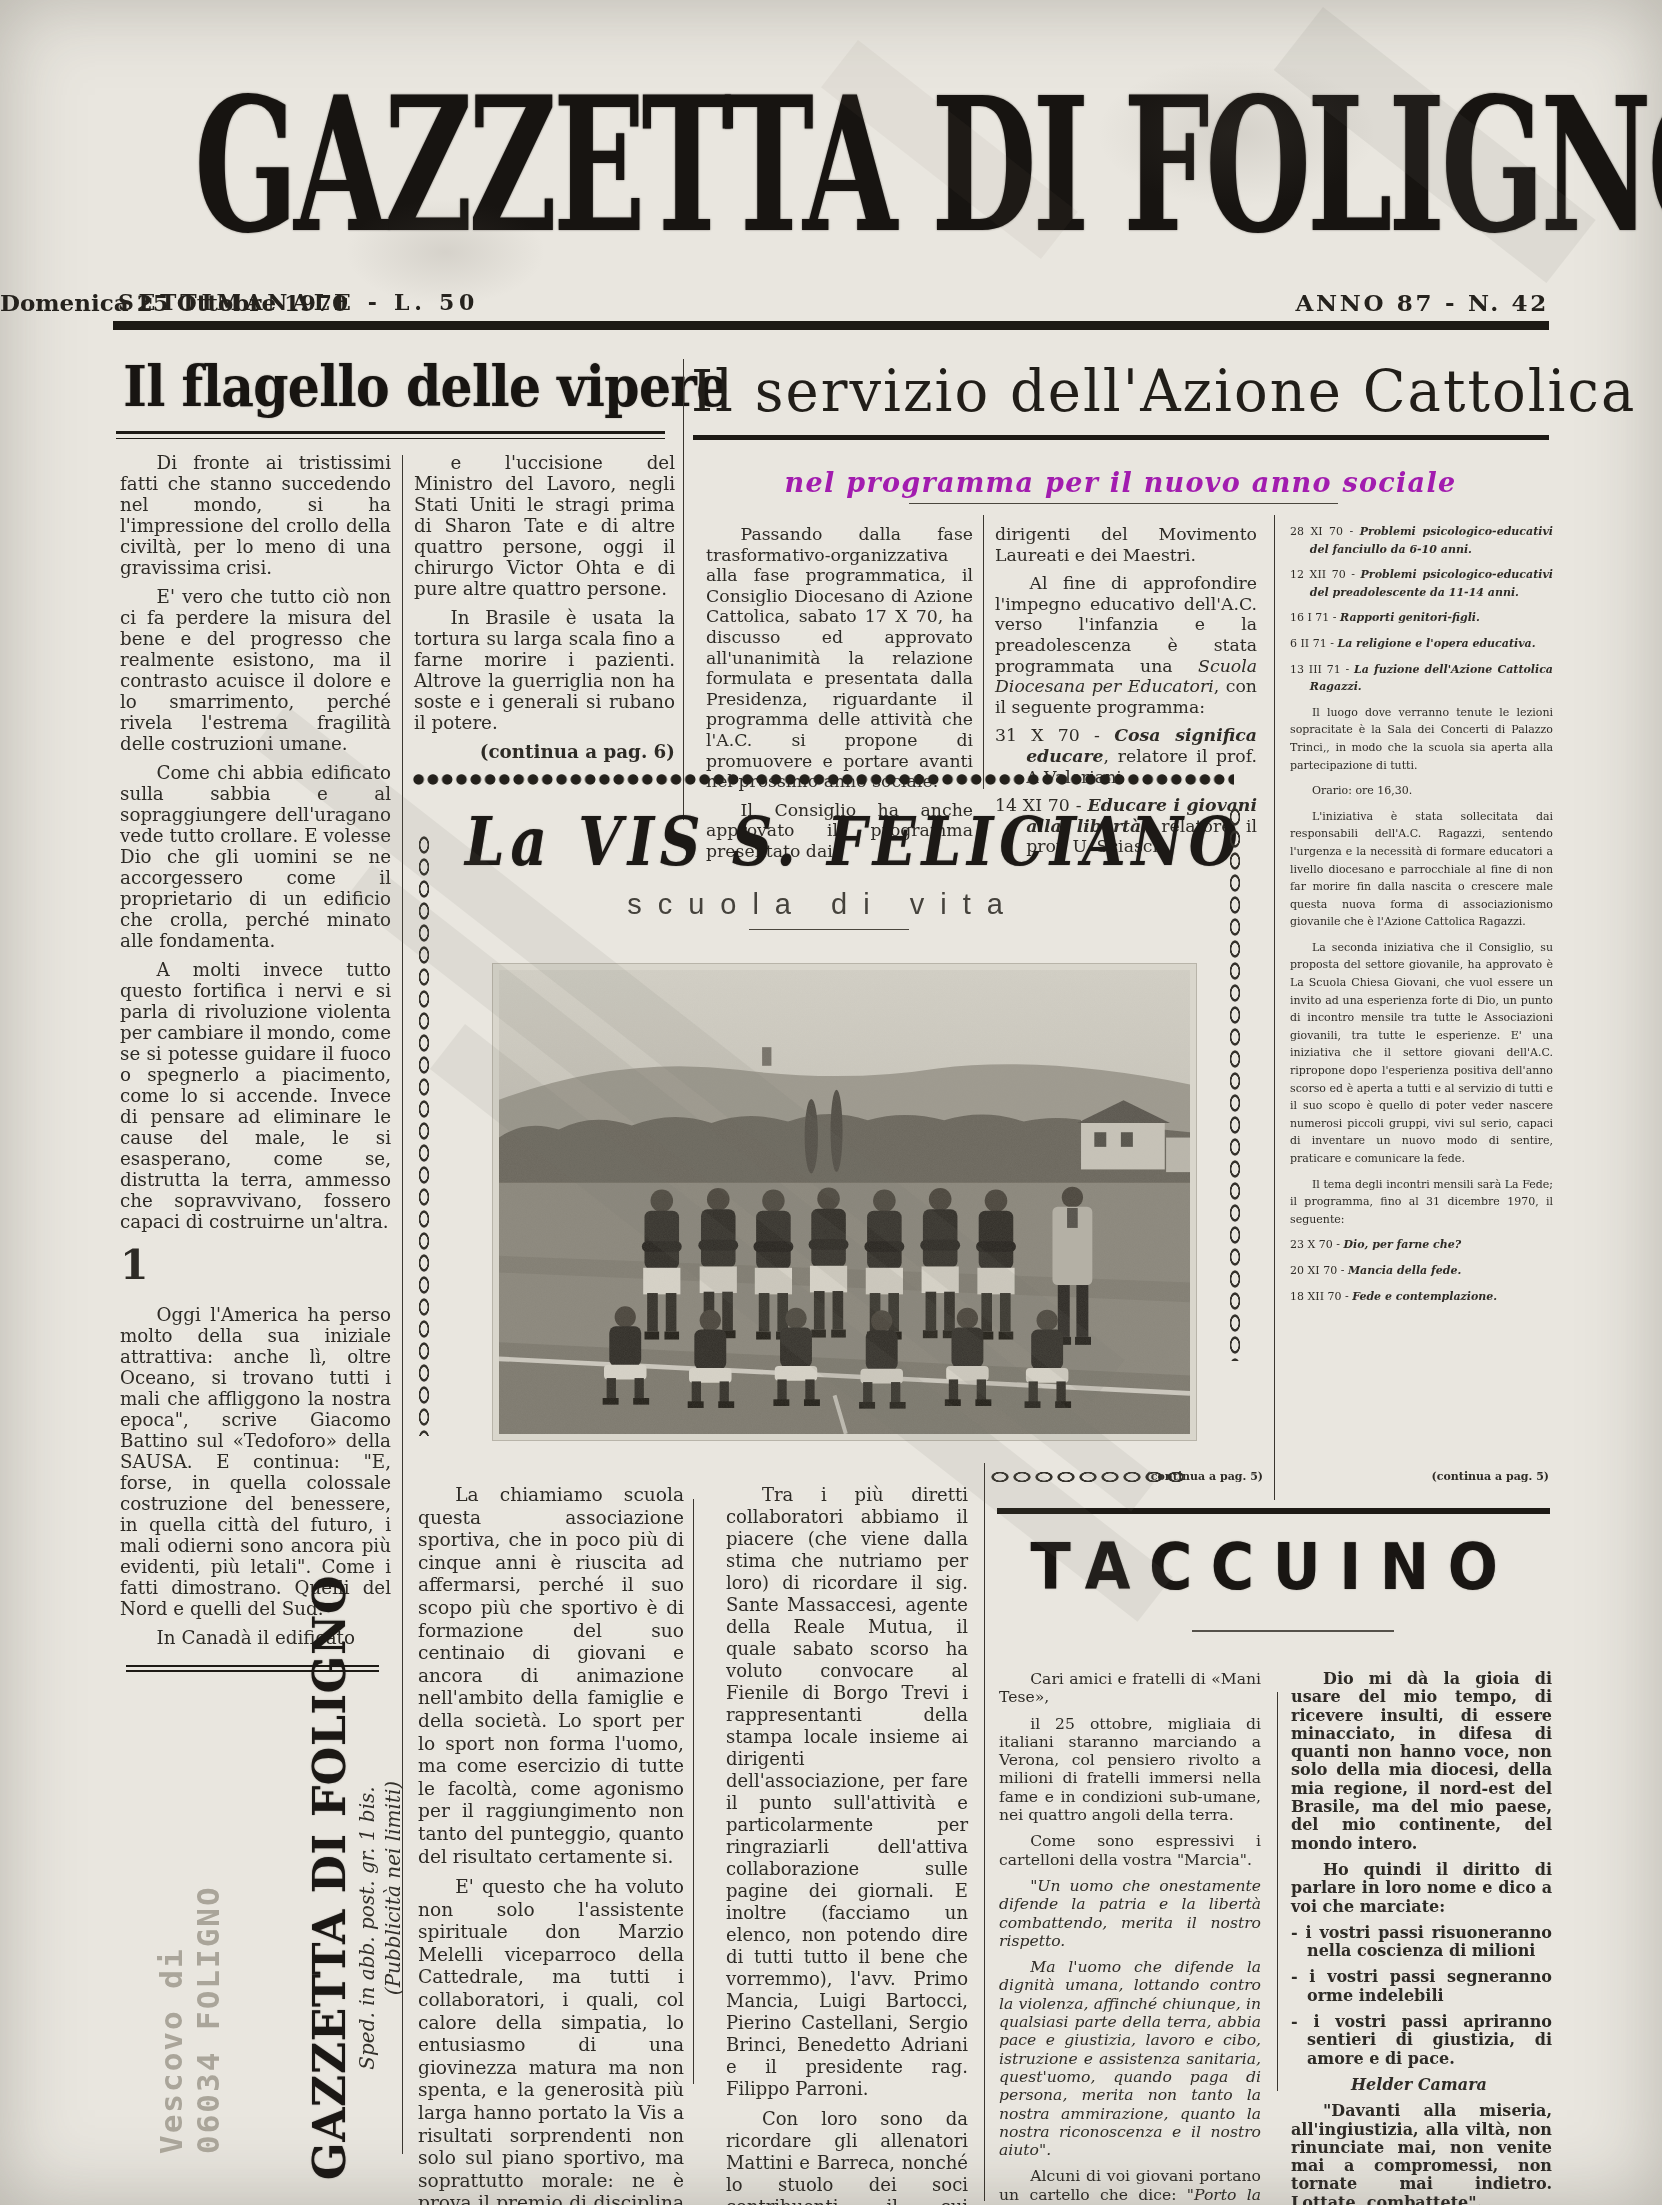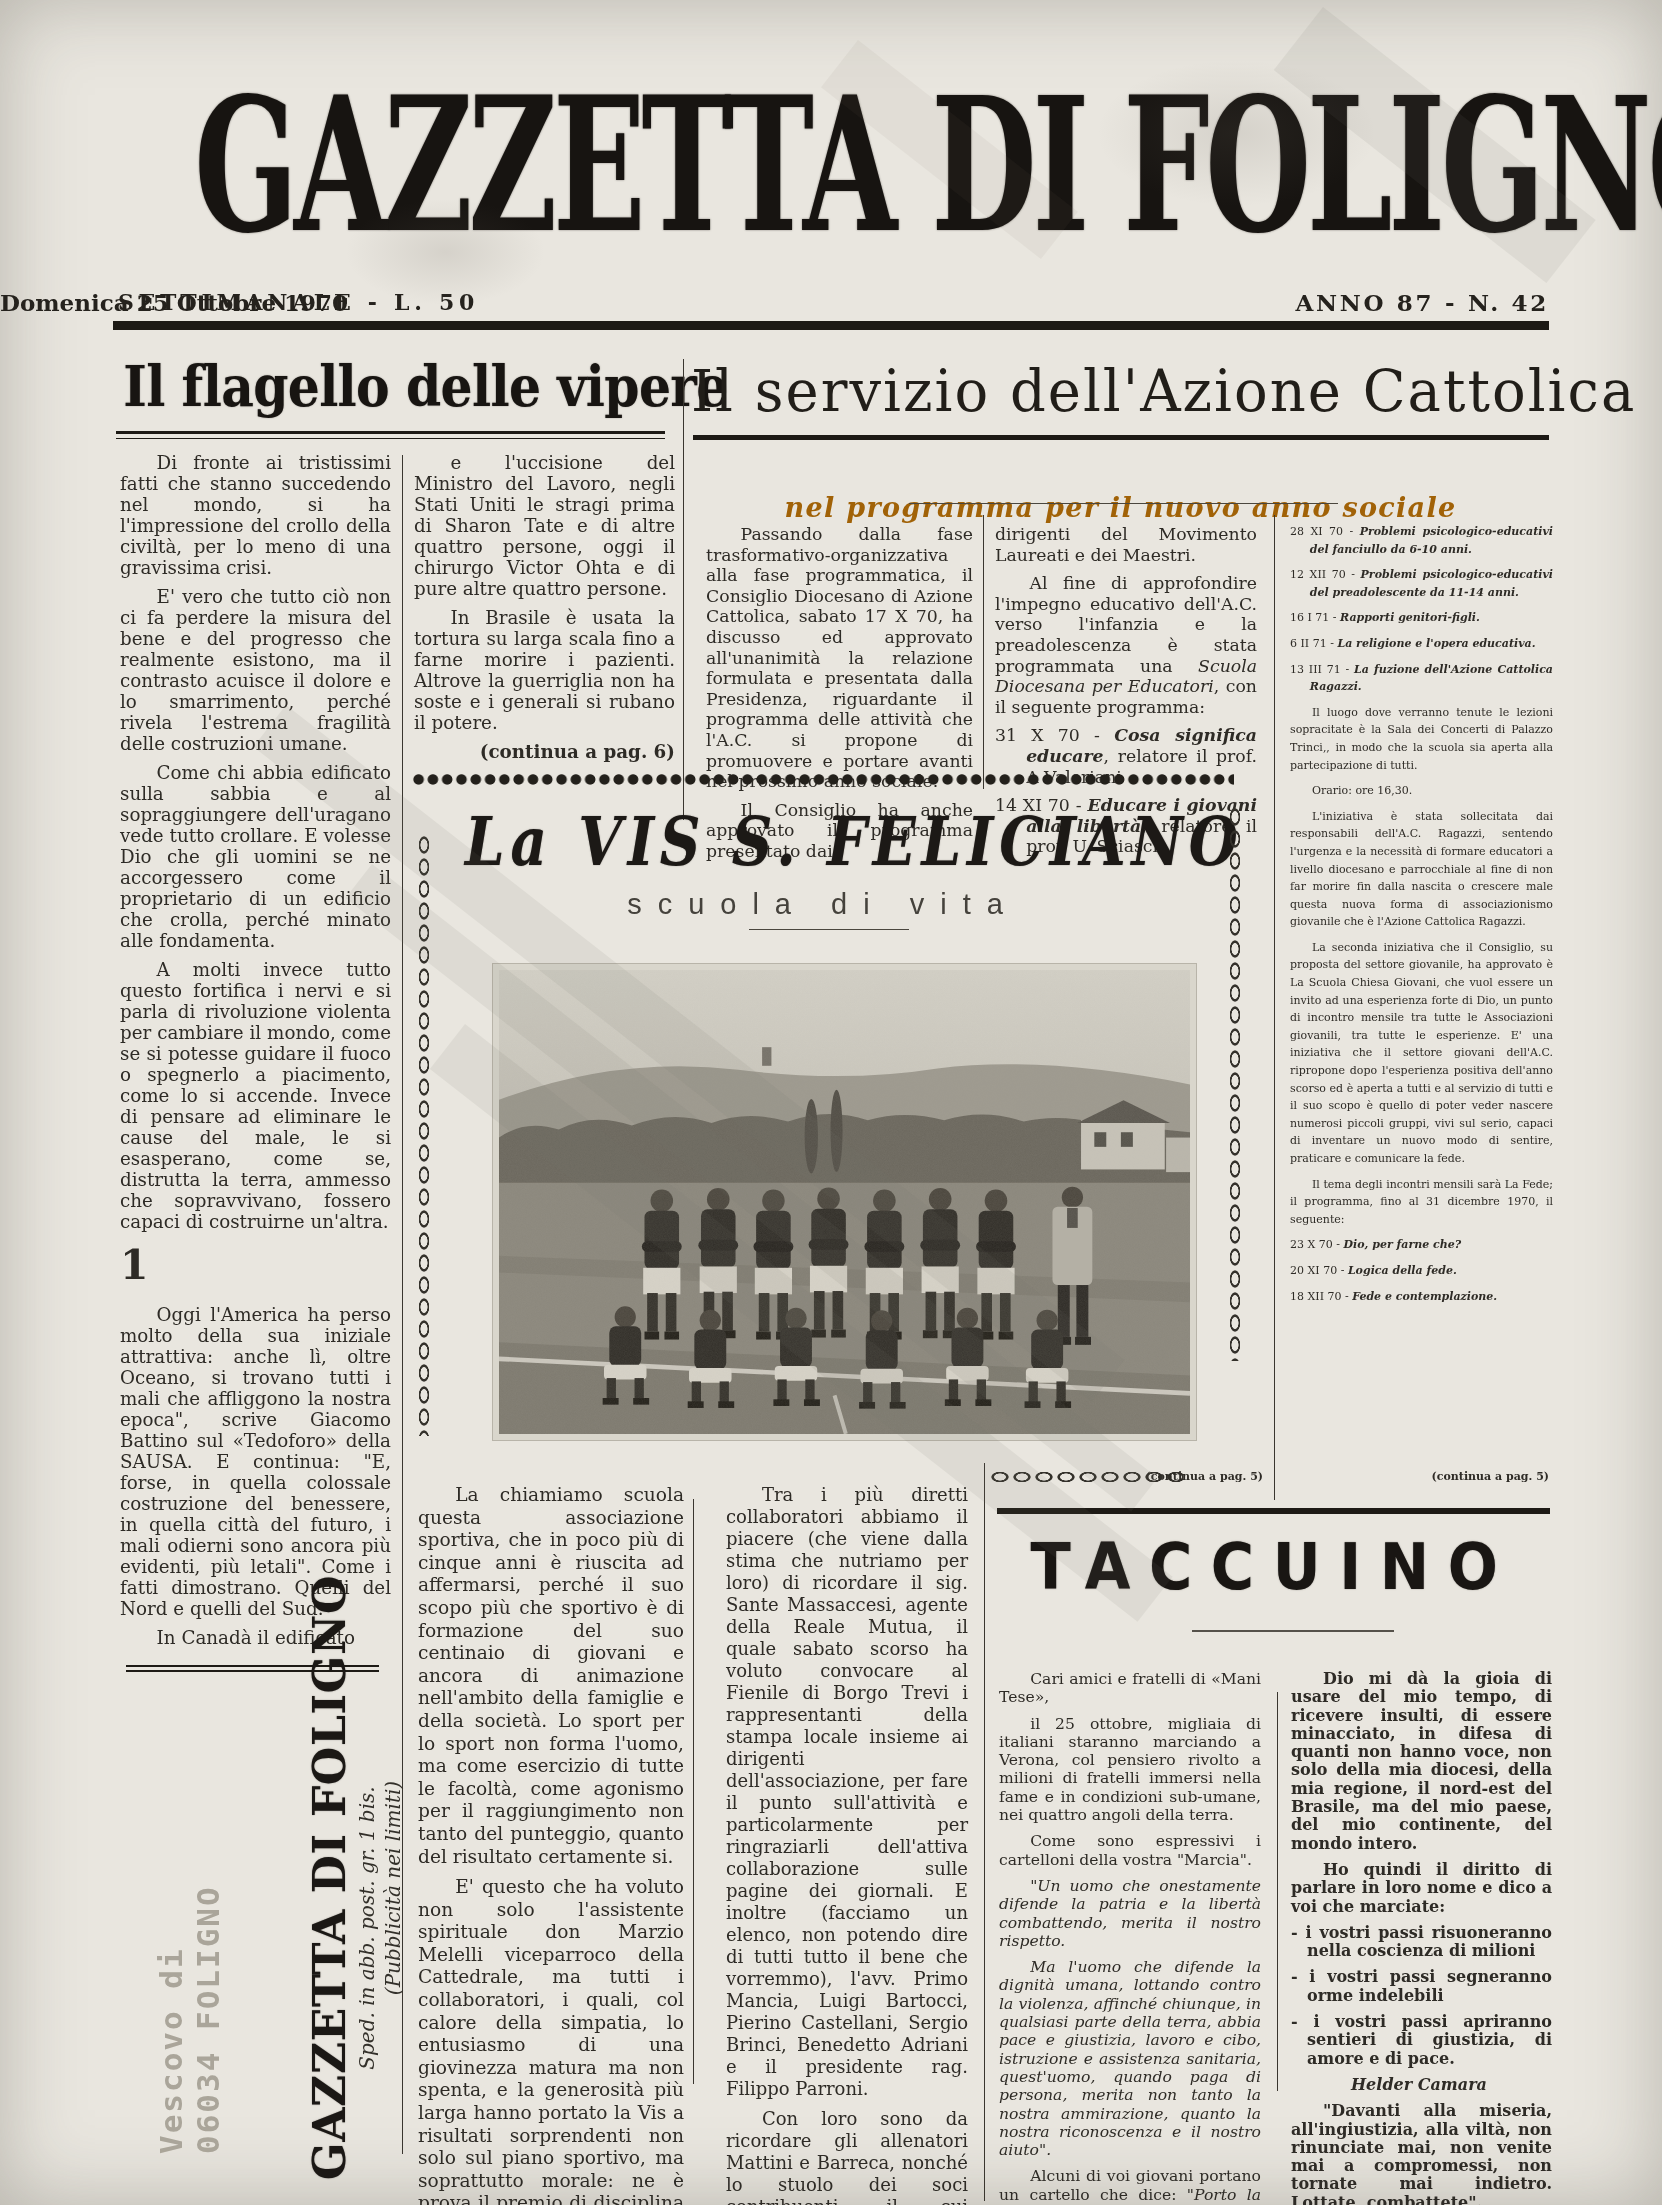--- a/index.html
+++ b/index.html
@@ -44,21 +44,21 @@
   .dl.r{right:113px;font-size:23px;letter-spacing:2.7px;}
   
   .fl-head{position:absolute;left:114px;top:353px;width:553px;text-align:center;white-space:nowrap;}
   .fl-head span{display:inline-block;font-size:52px;font-weight:bold;color:#181512;
       letter-spacing:-0.7px;transform:scale(.97,1.08);transform-origin:center top;
       text-shadow:0 0 1.3px rgba(25,20,15,.5);}
   .ac-head{position:absolute;left:691px;top:356px;width:859px;text-align:center;white-space:nowrap;}
   .ac-head span{display:inline-block;font-size:56px;font-weight:normal;color:#211e19;
       letter-spacing:2px;transform:scale(1,1.05);transform-origin:center top;}
   .ac-sub{position:absolute;left:691px;top:467px;width:859px;text-align:center;
-      font-size:27px;font-weight:bold;font-style:italic;color:#a16207;letter-spacing:1.3px;margin-top:25px;}
+      font-size:27px;font-weight:bold;font-style:italic;color:#a21caf;letter-spacing:1.3px;}
   .vis-head{position:absolute;left:412px;top:802px;width:822px;text-align:left;white-space:nowrap;}
   .vis-head span{display:inline-block;font-size:64px;font-weight:bold;font-style:italic;
       letter-spacing:6.6px;color:#1c1916;transform:scale(.88,1.05);transform-origin:center top;
       text-shadow:0 0 1.3px rgba(25,20,15,.5);}
   .vis-sub{position:absolute;left:412px;top:888px;width:822px;text-align:center;
       font-family:"Liberation Sans",sans-serif;font-size:29px;letter-spacing:16px;
       color:#45423c;}
   .tac-head{position:absolute;left:997px;top:1528px;width:553px;text-align:center;white-space:nowrap;}
   .tac-head span{display:inline-block;font-family:"DejaVu Sans",sans-serif;font-weight:bold;
       font-size:59px;letter-spacing:18.6px;color:#191613;transform:scale(1,1.1);
@@ -157,21 +157,21 @@
     <p class="prog"><span class="pd">12 XII 70 - </span><span class="pi">Problemi psicologico-educativi del preadolescente da 11-14 anni.</span></p>
     <p class="prog"><span class="pd">16 I 71 - </span><span class="pi">Rapporti genitori-figli.</span></p>
     <p class="prog"><span class="pd">6 II 71 - </span><span class="pi">La religione e l'opera educativa.</span></p>
     <p class="prog"><span class="pd">13 III 71 - </span><span class="pi">La fuzione dell'Azione Cattolica Ragazzi.</span></p>
     <p>Il luogo dove verranno tenute le lezioni sopracitate è la Sala dei Concerti di Palazzo Trinci,, in modo che la scuola sia aperta alla partecipazione di tutti.</p>
     <p>Orario: ore 16,30.</p>
     <p>L'iniziativa è stata sollecitata dai responsabili dell'A.C. Ragazzi, sentendo l'urgenza e la necessità di formare educatori a livello diocesano e parrocchiale al fine di non far morire fin dalla nascita o crescere male questa nuova forma di associazionismo giovanile che è l'Azione Cattolica Ragazzi.</p>
     <p>La seconda iniziativa che il Consiglio, su proposta del settore giovanile, ha approvato è La Scuola Chiesa Giovani, che vuol essere un invito ad una esperienza forte di Dio, un punto di incontro mensile tra tutte le Associazioni giovanili, tra tutte le esperienze. E' una iniziativa che il settore giovani dell'A.C. ripropone dopo l'esperienza positiva dell'anno scorso ed è aperta a tutti e al servizio di tutti e il suo scopo è quello di poter veder nascere numerosi piccoli gruppi, vivi sul serio, capaci di inventare un nuovo modo di sentire, praticare e comunicare la fede.</p>
     <p>Il tema degli incontri mensili sarà La Fede; il programma, fino al 31 dicembre 1970, il seguente:</p>
     <p class="prog"><span class="pd">23 X 70 - </span><span class="pi">Dio, per farne che?</span></p>
-    <p class="prog"><span class="pd">20 XI 70 - </span><span class="pi">Logica della fede.</span></p>
+    <p class="prog"><span class="pd">20 XI 70 - </span><span class="pi">Mancia della fede.</span></p>
     <p class="prog"><span class="pd">18 XII 70 - </span><span class="pi">Fede e contemplazione.</span></p>
   </div>
 
   <div class="abs t24 cont" style="left:1323px;top:1468px;width:226px;font-weight:bold;">(continua a pag. 5)</div>
 
   <div class="vrule" style="left:983px;top:515px;height:274px;"></div>
   <div class="vrule" style="left:1274px;top:515px;height:985px;"></div>
 
   <div class="dotrule"></div>
   <div class="vis-head">

